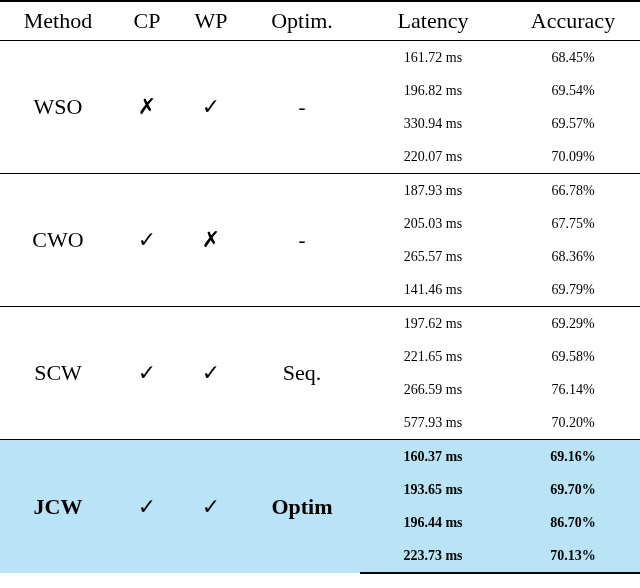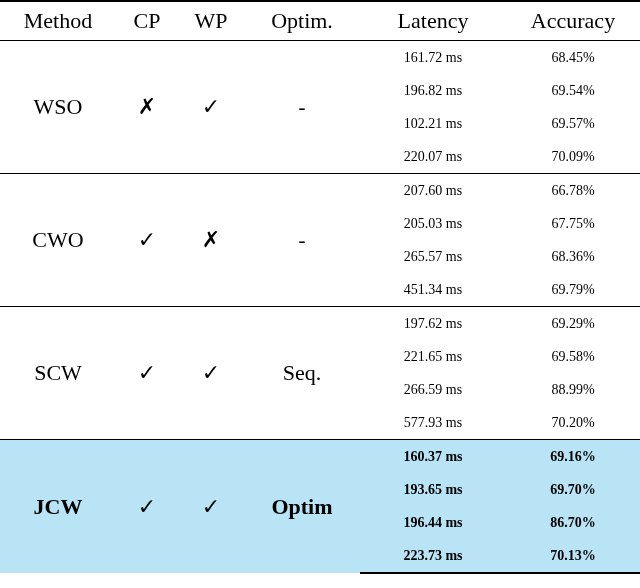--- a/index.html
+++ b/index.html
@@ -106,64 +106,64 @@
         <td class="wp-cell" rowspan="4"><span class="check">✓</span></td>
         <td class="opt-cell" rowspan="4"><span class="dash">-</span></td>
         <td class="num vline-l">161.72 ms</td>
         <td class="num">68.45%</td>
       </tr>
       <tr>
         <td class="num vline-l">196.82 ms</td>
         <td class="num">69.54%</td>
       </tr>
       <tr>
-        <td class="num vline-l">102.21 ms</td>
+        <td class="num vline-l">330.94 ms</td>
         <td class="num">69.57%</td>
       </tr>
       <tr>
         <td class="num vline-l">220.07 ms</td>
         <td class="num">70.09%</td>
       </tr>
 
       <tr class="group-start">
         <td class="method-cell" rowspan="4">CWO</td>
         <td class="cp-cell vline-l" rowspan="4"><span class="check">✓</span></td>
         <td class="wp-cell" rowspan="4"><span class="cross">✗</span></td>
         <td class="opt-cell" rowspan="4"><span class="dash">-</span></td>
-        <td class="num vline-l">207.60 ms</td>
+        <td class="num vline-l">187.93 ms</td>
         <td class="num">66.78%</td>
       </tr>
       <tr>
         <td class="num vline-l">205.03 ms</td>
         <td class="num">67.75%</td>
       </tr>
       <tr>
         <td class="num vline-l">265.57 ms</td>
         <td class="num">68.36%</td>
       </tr>
       <tr>
-        <td class="num vline-l">451.34 ms</td>
+        <td class="num vline-l">141.46 ms</td>
         <td class="num">69.79%</td>
       </tr>
 
       <tr class="group-start">
         <td class="method-cell" rowspan="4">SCW</td>
         <td class="cp-cell vline-l" rowspan="4"><span class="check">✓</span></td>
         <td class="wp-cell" rowspan="4"><span class="check">✓</span></td>
         <td class="opt-cell" rowspan="4">Seq.</td>
         <td class="num vline-l">197.62 ms</td>
         <td class="num">69.29%</td>
       </tr>
       <tr>
         <td class="num vline-l">221.65 ms</td>
         <td class="num">69.58%</td>
       </tr>
       <tr>
         <td class="num vline-l">266.59 ms</td>
-        <td class="num">88.99%</td>
+        <td class="num">76.14%</td>
       </tr>
       <tr>
         <td class="num vline-l">577.93 ms</td>
         <td class="num">70.20%</td>
       </tr>
 
       <tr class="group-start highlight">
         <td class="method-cell" rowspan="4">JCW</td>
         <td class="cp-cell vline-l" rowspan="4"><span class="check">✓</span></td>
         <td class="wp-cell" rowspan="4"><span class="check">✓</span></td>

